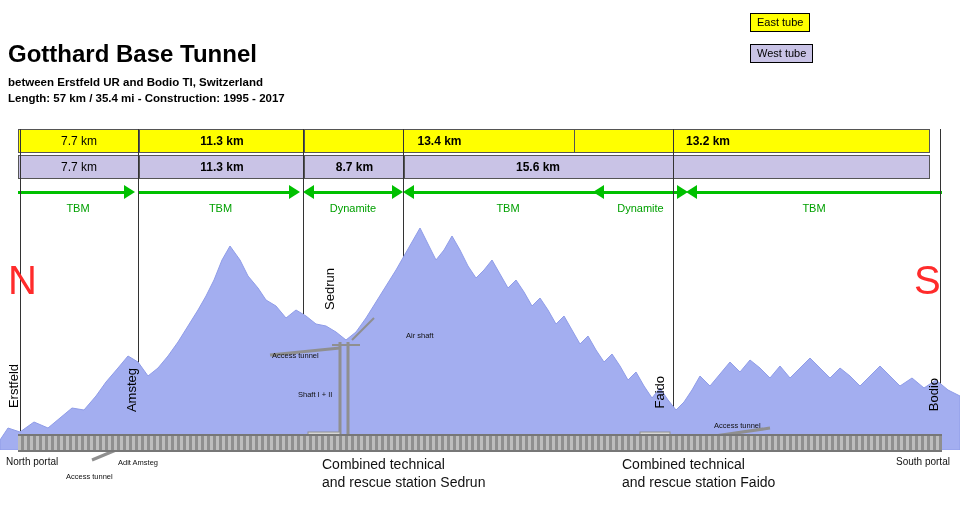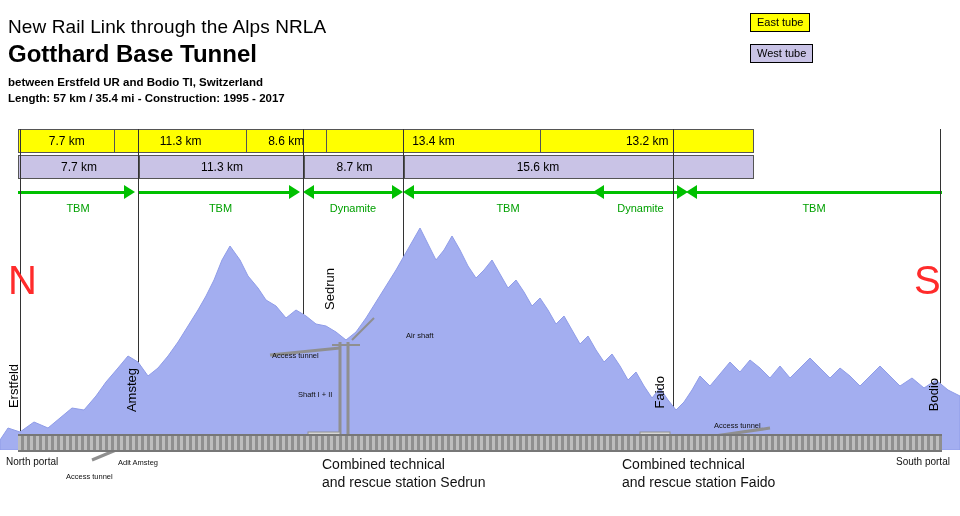--- a/index.html
+++ b/index.html
@@ -14,25 +14,25 @@
   .title-sub{position:absolute;left:8px;top:16px;font-size:19px;letter-spacing:.1px;}
   .title-main{position:absolute;left:8px;top:40px;font-size:24px;font-weight:bold;}
   .meta1{position:absolute;left:8px;top:76px;font-size:11.5px;font-weight:bold;}
   .meta2{position:absolute;left:8px;top:92px;font-size:11.5px;font-weight:bold;}
 
   .legend{position:absolute;font-size:11px;padding:2px 6px 3px 6px;border:1px solid #000;}
   .legend.east{left:750px;top:13px;background:#ffff00;}
   .legend.west{left:750px;top:44px;background:#c9c3e6;}
 
   
-  .bar{position:absolute;left:18px;width:736px;height:24px;border:1px solid #555;box-sizing:border-box;display:flex;}
+  .bar{position:absolute;left:18px;width:912px;height:24px;border:1px solid #555;box-sizing:border-box;display:flex;}
   .bar.east{top:129px;background:#ffff00;}
   .bar.west{top:155px;background:#c9c3e6;}
   .bar .seg{display:flex;align-items:center;justify-content:center;font-size:12px;box-sizing:border-box;}
-  .bar .seg + .seg{border-left:1px solid #555;}
+  .bar .seg + .seg{border-left:1px solid #555;font-weight:bold;}
 
   
   .methods{position:absolute;left:18px;top:184px;width:924px;height:40px;}
   .mseg{position:absolute;top:0;height:40px;}
   .arrowrow{position:relative;height:16px;}
   .aline{position:absolute;top:7px;height:3px;background:#00c000;}
   .ahead{position:absolute;top:1px;width:0;height:0;border-top:7px solid transparent;border-bottom:7px solid transparent;}
   .ahead.right{border-left:11px solid #00c000;}
   .ahead.left{border-right:11px solid #00c000;}
   .mlabel{position:absolute;top:18px;width:100%;text-align:center;font-size:11px;color:#00a000;}
@@ -59,32 +59,30 @@
   
   .note{position:absolute;font-size:7.5px;color:#111;line-height:1.25;}
   .note.b{font-size:10px;}
   .note.c{font-size:14px;text-align:center;}
 </style>
 </head>
 <body>
 
 <div class="stage">
 
-  <div class="title-sub">New Rail Link through the Alps NRLA</div>
   <div class="title-main">Gotthard Base Tunnel</div>
   <div class="meta1">between Erstfeld UR and Bodio TI, Switzerland</div>
   <div class="meta2">Length: 57 km / 35.4 mi  -   Construction: 1995 - 2017</div>
 
   <div class="legend east">East tube</div>
   <div class="legend west">West tube</div>
 
   <div class="bar east">
     <div class="seg" style="width:120px">7.7 km</div>
     <div class="seg" style="width:165px">11.3 km</div>
-    <div class="seg" style="width:100px">8.6 km</div>
     <div class="seg" style="width:270px">13.4 km</div>
     <div class="seg" style="width:267px">13.2 km</div>
   </div>
 
   <div class="bar west">
     <div class="seg" style="width:120px">7.7 km</div>
     <div class="seg" style="width:165px">11.3 km</div>
     <div class="seg" style="width:100px">8.7 km</div>
     <div class="seg" style="width:267px">15.6 km</div>
   </div>

